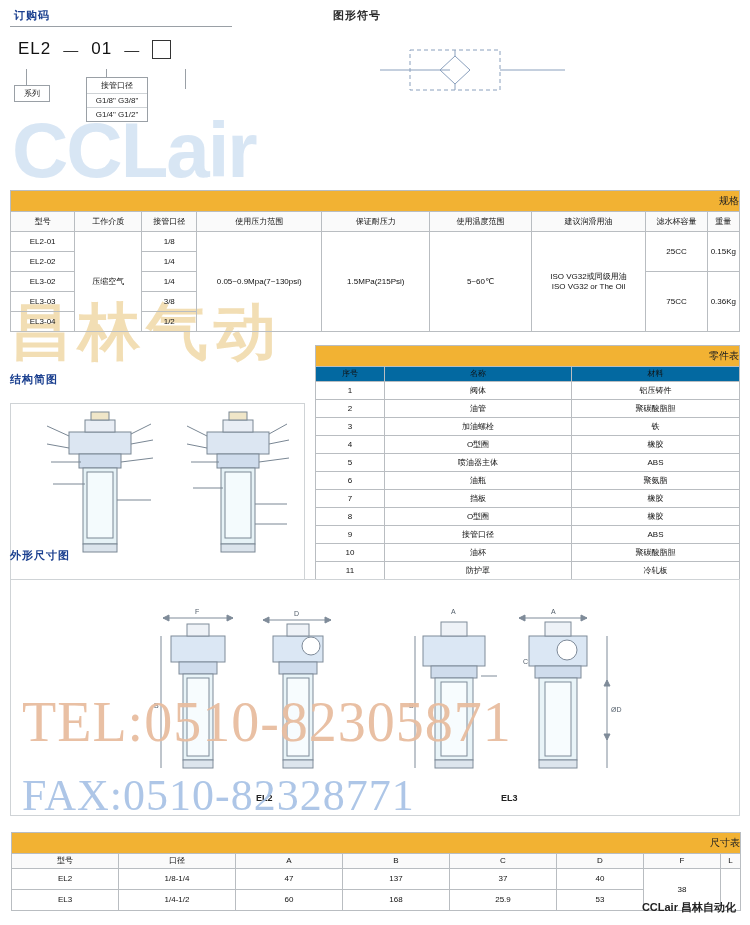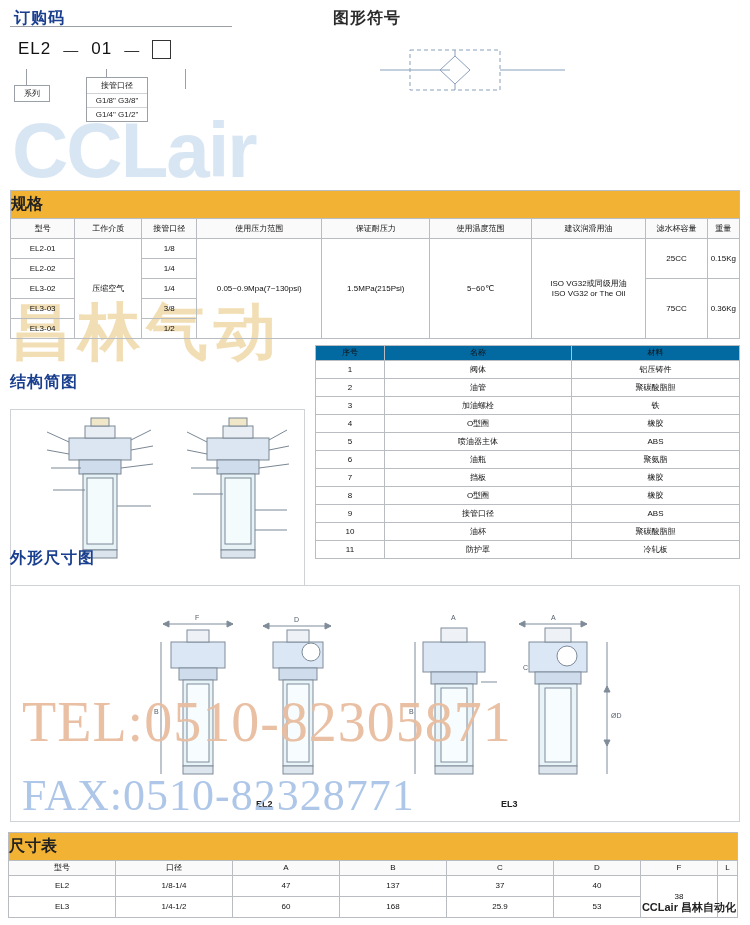--- a/index.html
+++ b/index.html
@@ -7,21 +7,21 @@
     width:750px;height:925px;
     background:#ffffff;
     font-family:"Liberation Sans","DejaVu Sans",sans-serif;
     font-size:9px;color:#111;
     position:relative;overflow:hidden;
   }
   .page{position:relative;width:750px;height:925px;}
 
   
   .sect-title{
-    position:absolute;font-size:16px;color:#1a3f8f;font-weight:bold;
+    position:absolute;font-size:11px;color:#1a3f8f;font-weight:bold;
     letter-spacing:1px;
   }
   .sect-title.plain{color:#2b2b2b;}
 
   
   .order-box{position:absolute;left:10px;top:10px;width:230px;}
   .order-topline{border-top:1px solid #9aa0a6;width:222px;height:0;}
   .order-code{
     display:flex;align-items:center;gap:12px;margin-top:12px;padding-left:8px;
     font-size:17px;letter-spacing:1px;color:#111;
@@ -39,22 +39,22 @@
   
   .symbol-area{position:absolute;left:330px;top:8px;width:410px;height:160px;}
 
   
   table.grid{border-collapse:collapse;width:100%;font-size:8px;}
   table.grid th,table.grid td{
     border:1px solid #b9bdc1;padding:2px 3px;text-align:center;color:#111;
     line-height:1.25;
   }
   .tblhead{
-    background:#f2b233;color:#222;font-weight:bold;font-size:16px;
-    border:1px solid #b9bdc1;border-bottom:none;padding:3px 0;text-align:left;
+    background:#f2b233;color:#222;font-weight:normal;font-size:10px;
+    border:1px solid #b9bdc1;border-bottom:none;padding:3px 0;text-align:right;
   }
 
   
   .spec-wrap{position:absolute;left:10px;top:190px;width:730px;}
   .spec-wrap table.grid td,.spec-wrap table.grid th{height:15px;}
   .spec-wrap table.grid th{background:#fafafa;font-weight:normal;}
 
   
   .struct-wrap{position:absolute;left:10px;top:325px;width:295px;}
   .struct-box{border:1px solid #cfd3d6;height:175px;margin-top:16px;background:#fff;}
@@ -62,21 +62,21 @@
   
   .parts-wrap{position:absolute;left:315px;top:345px;width:425px;}
   .parts-wrap table.grid td{height:13px;}
   .parts-wrap table.grid th{background:#0369a1;font-weight:normal;}
 
   
   .outline-wrap{position:absolute;left:10px;top:548px;width:730px;}
   .outline-box{border:1px solid #cfd3d6;height:235px;margin-top:16px;background:#fff;position:relative;}
 
   
-  .dim-wrap{position:absolute;left:8px;top:832px;width:730px;}
+  .dim-wrap{position:absolute;left:0;top:832px;width:730px;padding-left:11px;}
   .dim-wrap table.grid td{height:16px;}
   .dim-wrap table.grid th{background:#fafafa;font-weight:normal;}
 
   
   .wm{position:absolute;pointer-events:none;user-select:none;}
   .wm-cclair{
     left:12px;top:105px;font-size:78px;font-weight:bold;color:#cfe0f2;opacity:.8;
     letter-spacing:-2px;
   }
   .wm-cn{
@@ -238,20 +238,21 @@
             <line x1="258" y1="40" x2="278" y2="36"></line>
           <line x1="248" y1="58" x2="278" y2="54"></line>
             <line x1="244" y1="100" x2="276" y2="100"></line>
           <line x1="244" y1="120" x2="276" y2="120"></line>
         </g>
       </svg>
     </div>
   </div>
 
   <div class="parts-wrap">
+    <div class="tblhead">零件表</div>
     <table class="grid">
       <tbody>
           <tr>
         <th style="width:62px">序号</th>
         <th style="width:180px">名称</th>
         <th>材料</th>
       </tr>
       <tr>
             <td>1</td>
             <td>阀体</td>

